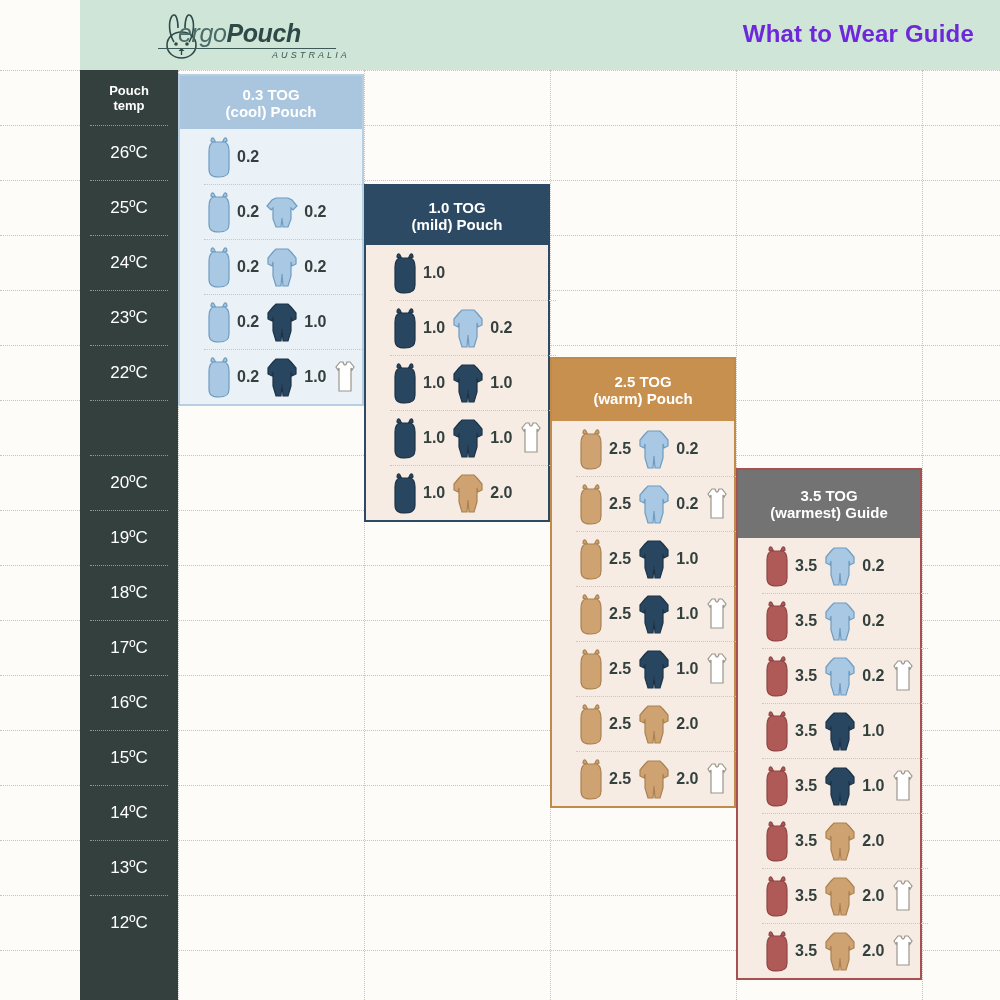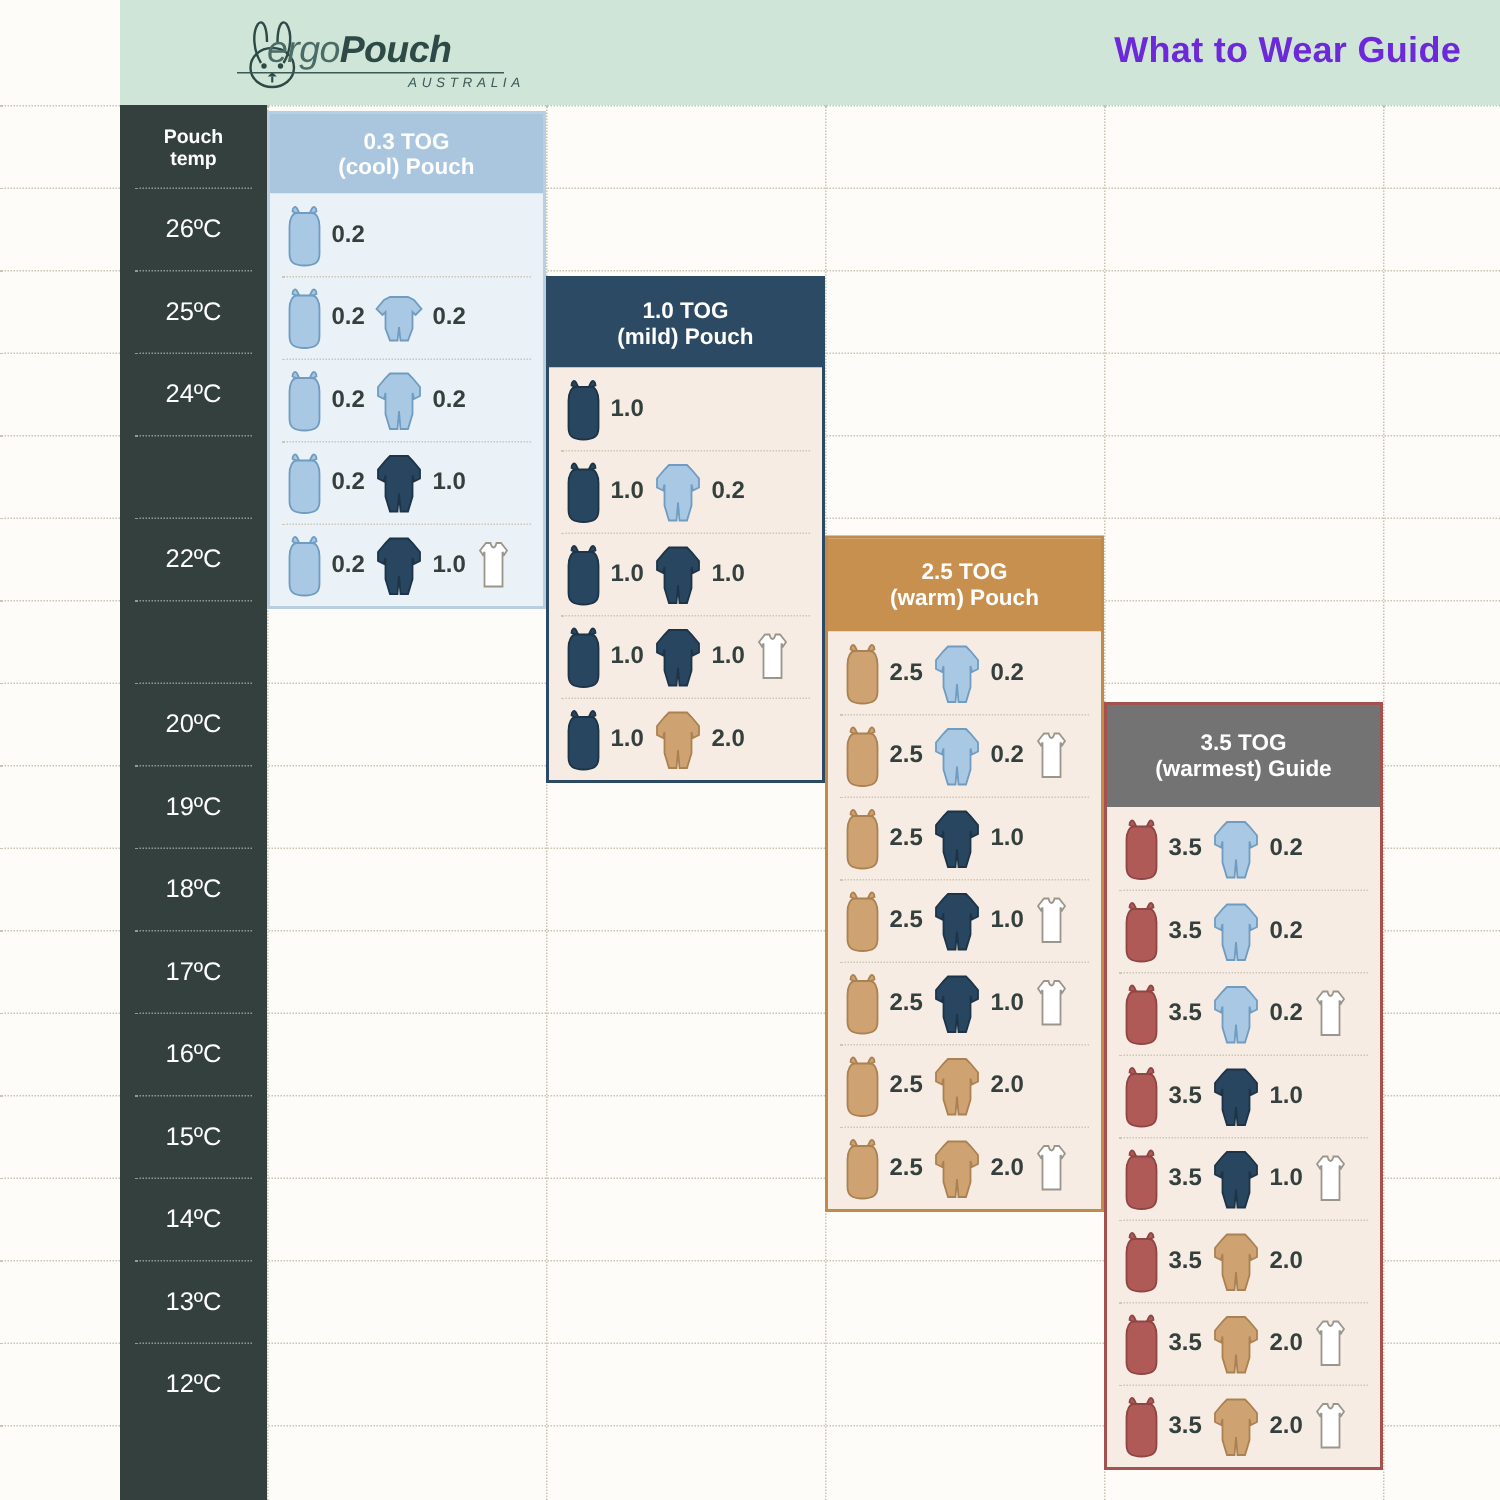--- a/index.html
+++ b/index.html
@@ -51,21 +51,21 @@
   .col { position:absolute; }
   .col .hdr {
     position:absolute; left:0; top:0; width:100%;
     color:#ffffff; text-align:center; font-weight:bold;
     display:flex; flex-direction:column; align-items:center; justify-content:center;
   }
   .col .hdr .l1 { font-size:15px; }
   .col .hdr .l2 { font-size:15px; }
   .col .body { position:absolute; left:0; width:100%; background:#f6ece3; }
   .row {
-    position:absolute; left:0; width:100%; height:55px;
+    position:absolute; left:16px; width:100%; height:55px;
     display:flex; align-items:center;
   }
   .row .sep { position:absolute; left:8px; right:8px; top:0; border-top:1px dotted #cfc6b8; }
   .item { display:flex; align-items:center; }
   .val { font-size:16px; font-weight:bold; color:#33403d; }
   svg { display:block; }
 
   
   #col02 { left:178px; top:74px; width:186px; height:337px; border:2px solid #b6cfe2; background:#eaf1f7; }
   #col02 .hdr { height:53px; background:#a9c6de; }
@@ -137,20 +137,21 @@
       <div>Pouch</div>
       <div>temp</div>
     </div>
   </div>
 <div class="temp-cell" style="top: 55px;">26ºC</div>
     <div class="temp-sep" style="top: 55px;"></div>
     <div class="temp-cell" style="top: 110px;">25ºC</div>
     <div class="temp-sep" style="top: 110px;"></div>
     <div class="temp-cell" style="top: 165px;">24ºC</div>
     <div class="temp-sep" style="top: 165px;"></div>
+    <div class="temp-cell" style="top: 220px;">23ºC</div>
     <div class="temp-sep" style="top: 220px;"></div>
     <div class="temp-cell" style="top: 275px;">22ºC</div>
     <div class="temp-sep" style="top: 275px;"></div>
     <div class="temp-sep" style="top: 330px;"></div>
     <div class="temp-cell" style="top: 385px;">20ºC</div>
     <div class="temp-sep" style="top: 385px;"></div>
     <div class="temp-cell" style="top: 440px;">19ºC</div>
     <div class="temp-sep" style="top: 440px;"></div>
     <div class="temp-cell" style="top: 495px;">18ºC</div>
     <div class="temp-sep" style="top: 495px;"></div>

